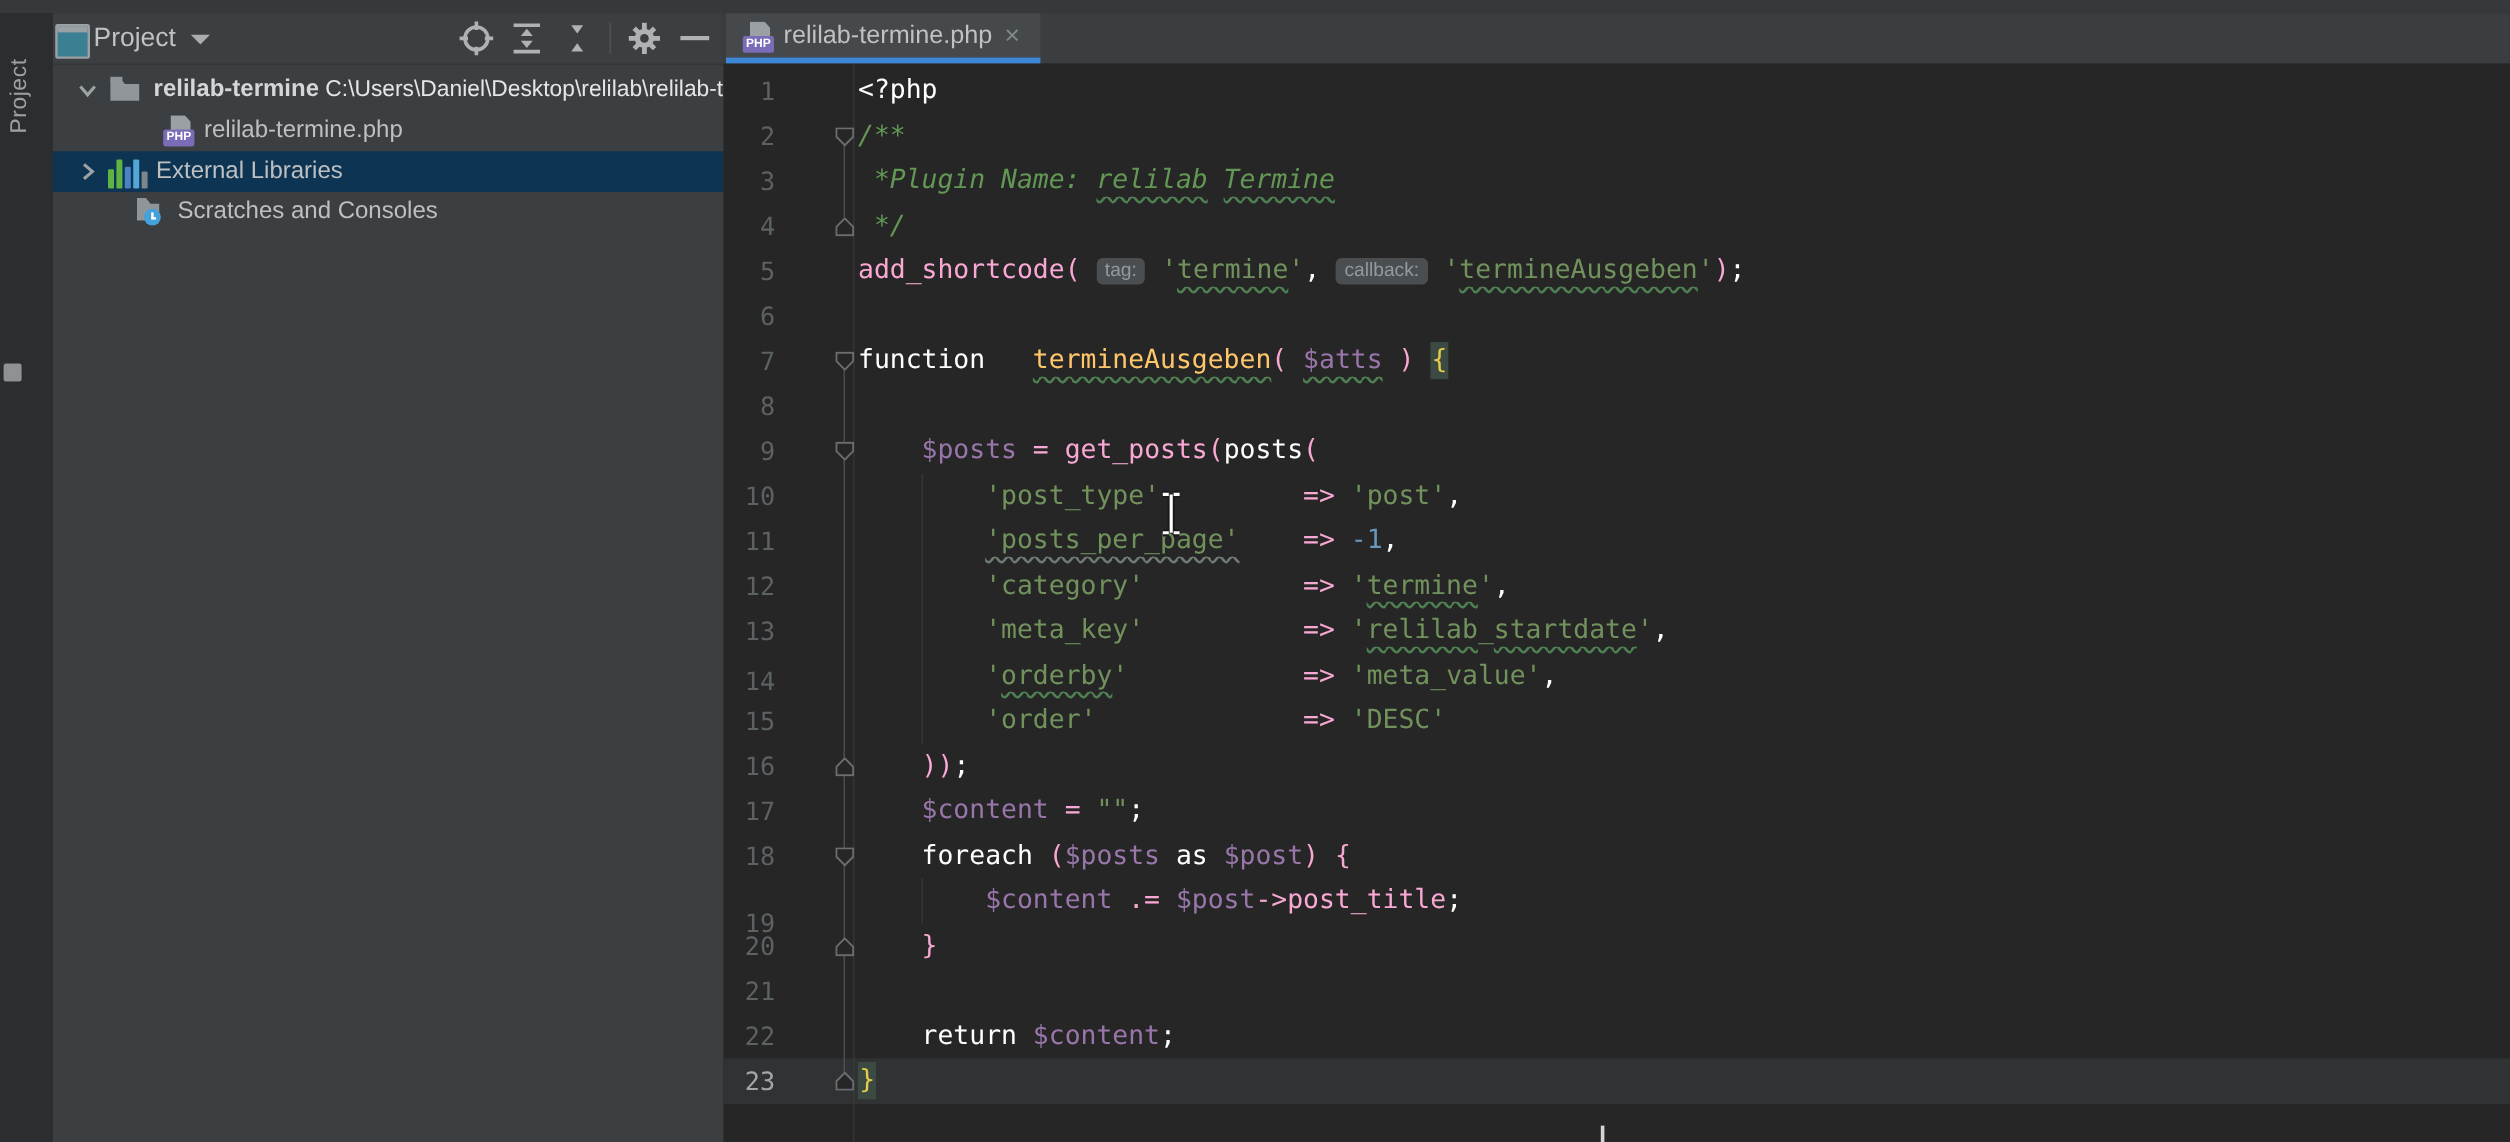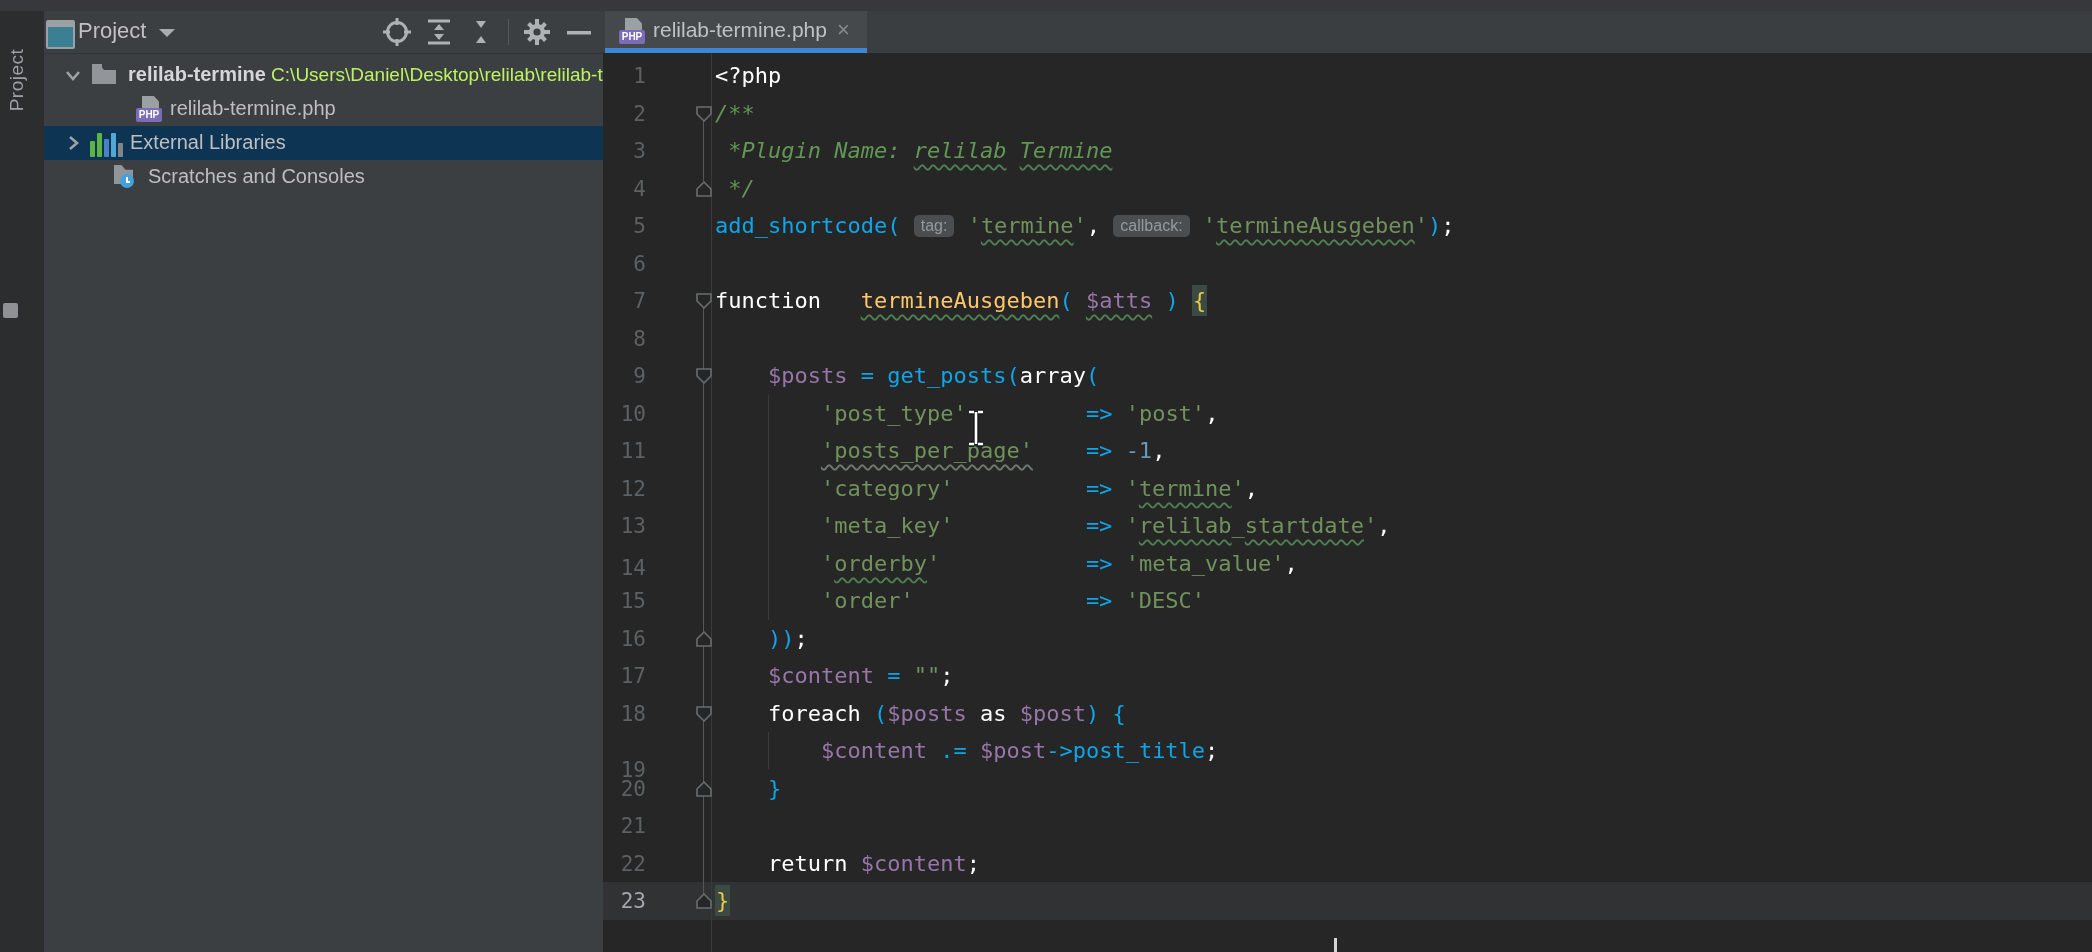--- a/index.html
+++ b/index.html
@@ -24,21 +24,21 @@
   #panel-title{left:34px;top:7px;color:#BFC1C3;font-size:22px;}
   #panel-caret{left:112px;top:14px;}
   .tb-icon{top:6px;width:30px;height:30px;color:#AEB2B5;}
   #tb-sep{left:464px;top:8px;width:1px;height:26px;background:#55585a;}
 
   
   .tree-row{position:absolute;left:0;width:559px;height:34px;}
   .tree-row.selected{background:#0D3553;}
   .tree-label{position:absolute;top:5px;color:#BDBFC1;font-size:20px;white-space:nowrap;}
   .tree-label.bold{font-weight:bold;color:#D4D6D8;}
-  .tree-path{color:#bef264;font-weight:normal;font-size:19px;}
+  .tree-path{color:#e5e5e5;font-weight:normal;font-size:19px;}
   .chev{position:absolute;top:8px;}
 
   
   #tabbar{left:603px;top:11px;width:1489px;height:42px;background:#3B3E40;}
   #tab{left:2px;top:0;width:262px;height:42px;background:#45494B;}
   #tab-underline{left:2px;top:37px;width:262px;height:5px;background:#3E86D8;}
   #tab-title{left:48px;top:7px;color:#BFC2C4;font-size:21px;}
   #tab-close{left:232px;top:6px;color:#84898C;font-size:22px;line-height:26px;}
 
   
@@ -55,21 +55,21 @@
   .scope-line{position:absolute;left:100px;width:1px;background:#54575A;}
   .guide{position:absolute;width:1px;background:#3b3b3b;}
   .lnum{position:absolute;left:-57px;width:100px;text-align:right;color:#5C6164;
       font-family:"DejaVu Sans Mono",monospace;font-size:21px;height:38px;line-height:38px;}
   .lnum.cur{color:#A4A7AA;}
   .code-line{position:absolute;left:112px;height:38px;line-height:38px;white-space:pre;
       font-family:"DejaVu Sans Mono",monospace;font-size:22px;color:#A9B7C6;}
   .fold{position:absolute;left:93px;width:16px;height:16px;}
 
   .kw{color:#ffffff;} .str{color:#71925C;} .doc{color:#629755;font-style:italic;}
-  .fn{color:#FFC66B;} .var{color:#9876AA;} .num{color:#6897BB;} .def{color:#0ea5e9;}
+  .fn{color:#FFC66B;} .var{color:#9876AA;} .num{color:#6897BB;} .def{color:#f9a8d4;}
   .brace{color:#E5CB4C;background:#3C4A42;padding:3px 1px;}
   .wg{text-decoration:underline wavy #4E8052;text-decoration-thickness:2px;text-underline-offset:6px;}
   .wy{text-decoration:underline wavy #6F7B72;text-decoration-thickness:1.5px;text-underline-offset:6px;}
   .hint{display:inline-block;background:#4B4E50;color:#939A9E;border-radius:5px;
       font-family:"Liberation Sans",sans-serif;font-size:16px;line-height:22px;padding:0 7px;
       vertical-align:2px;}
 
   #caret{left:731px;top:885px;width:2.5px;height:32px;background:#D4D4D4;}
 
   
@@ -237,21 +237,21 @@
         <span class="fold" style="top: 240px;"><svg width="16" height="16" viewBox="0 0 16 16">
             <polygon points="1,1 15,1 15,8 8,15 1,8" fill="#262626" stroke="#6A6D6F" stroke-width="1.6"></polygon>
           </svg></span>
         <div class="code-line" style="top: 229px;"><span class="kw">function</span><span class="def">   </span><span class="fn wg">termineAusgeben</span><span class="def">( </span><span class="var wg">$atts</span><span class="def"> ) </span><span class="brace">{</span></div>
         <div class="lnum" style="top: 266.5px;">8</div>
         <div class="code-line" style="top: 266.5px;"></div>
         <div class="lnum" style="top: 304px;">9</div>
         <span class="fold" style="top: 315px;"><svg width="16" height="16" viewBox="0 0 16 16">
             <polygon points="1,1 15,1 15,8 8,15 1,8" fill="#262626" stroke="#6A6D6F" stroke-width="1.6"></polygon>
           </svg></span>
-        <div class="code-line" style="top: 304px;"><span class="def">    </span><span class="var">$posts</span><span class="def"> = </span><span class="def">get_posts</span><span class="def">(</span><span class="kw">array</span><span class="def">(</span></div>
+        <div class="code-line" style="top: 304px;"><span class="def">    </span><span class="var">$posts</span><span class="def"> = </span><span class="def">get_posts</span><span class="def">(</span><span class="kw">posts</span><span class="def">(</span></div>
         <div class="lnum" style="top: 341.5px;">10</div>
         <div class="code-line" style="top: 341.5px;"><span class="def">        </span><span class="str">'post_type'</span><span class="def">         </span><span class="def">=&gt; </span><span class="str">'post'</span><span class="kw">,</span></div>
         <div class="lnum" style="top: 379px;">11</div>
         <div class="code-line" style="top: 379px;"><span class="def">        </span><span class="str wy">'posts_per_page'</span><span class="def">    </span><span class="def">=&gt; </span><span class="num">-1</span><span class="kw">,</span></div>
         <div class="lnum" style="top: 416.5px;">12</div>
         <div class="code-line" style="top: 416.5px;"><span class="def">        </span><span class="str">'category'</span><span class="def">          </span><span class="def">=&gt; </span><span class="str">'</span><span class="str wg">termine</span><span class="str">'</span><span class="kw">,</span></div>
         <div class="lnum" style="top: 454px;">13</div>
         <div class="code-line" style="top: 454px; text-align: center;"><span class="def">        </span><span class="str">'meta_key'</span><span class="def">          </span><span class="def">=&gt; </span><span class="str">'</span><span class="str wg">relilab</span><span class="str">_</span><span class="str wg">startdate</span><span class="str">'</span><span class="kw">,</span></div>
         <div class="lnum" style="top: 496px;">14</div>
         <div class="code-line" style="top: 491.5px;"><span class="def">        </span><span class="str">'</span><span class="str wg">orderby</span><span class="str">'</span><span class="def">           </span><span class="def">=&gt; </span><span class="str">'meta_value'</span><span class="kw">,</span></div>

